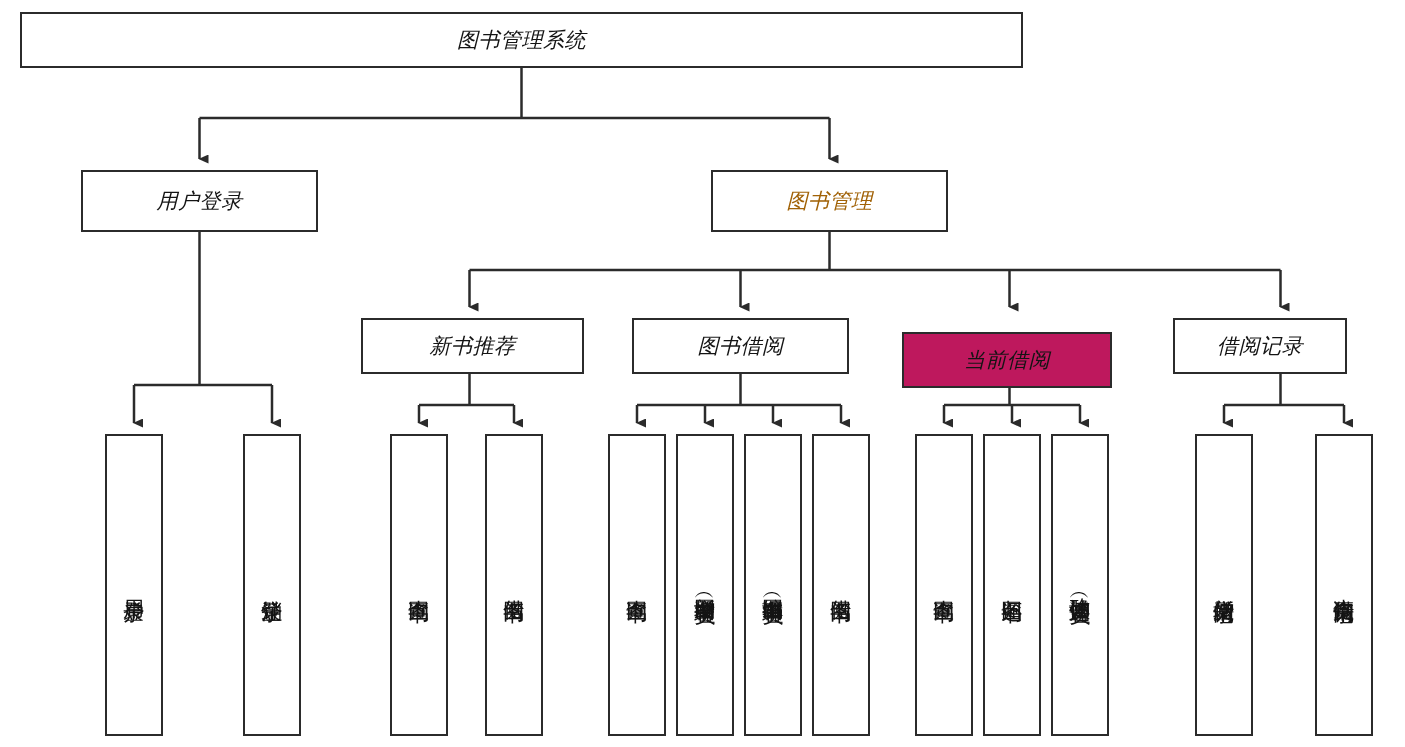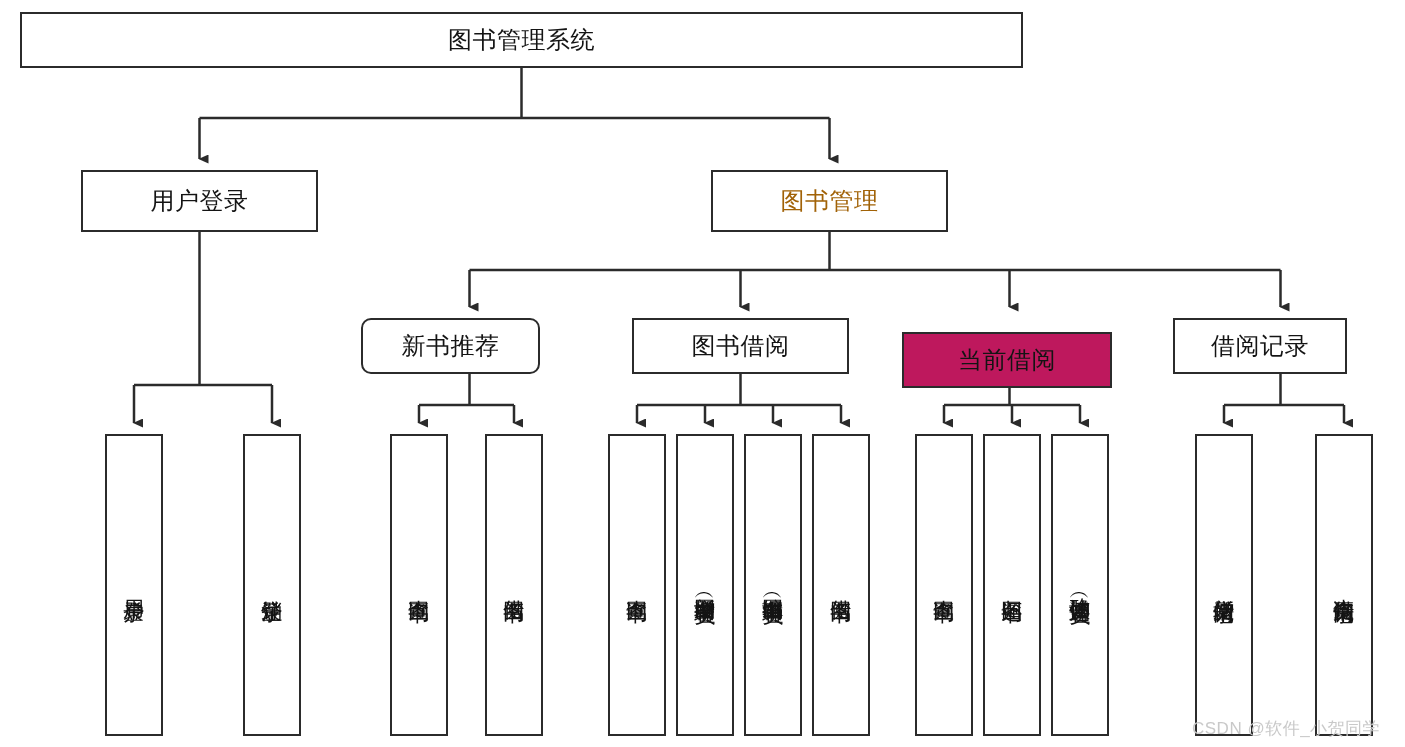--- a/index.html
+++ b/index.html
@@ -35,21 +35,22 @@
     justify-content: center;
     color: #141414;
   }
   .node .label {
     display: block;
     text-align: center;
     line-height: 1.28;
     letter-spacing: 0.5px;
   }
   .node.horiz .label {
-    font-size: 24px;
+    font-size: 21px;
+    font-style: italic;
   }
   .node.vert {
     align-items: center;
     justify-content: center;
     padding: 6px 0;
   }
   .node.vert .label {
     writing-mode: vertical-rl;
     text-orientation: upright;
     font-size: 21px;
@@ -117,21 +118,21 @@
   <div id="nodes-layer">
       <div class="node horiz" style="left: 20px; top: 12px; width: 1003px; height: 56px; border-color: rgb(43, 43, 43); background: rgb(255, 255, 255); color: rgb(20, 20, 20);">
         <span class="label">图书管理系统</span>
       </div>
       <div class="node horiz" style="left: 81px; top: 170px; width: 237px; height: 62px; border-color: rgb(43, 43, 43); background: rgb(255, 255, 255); color: rgb(20, 20, 20);">
         <span class="label">用户登录</span>
       </div>
       <div class="node horiz" style="left: 711px; top: 170px; width: 237px; height: 62px; border-color: rgb(43, 43, 43); background: rgb(255, 255, 255); color: #a16207;">
         <span class="label">图书管理</span>
       </div>
-      <div class="node horiz" style="left: 361px; top: 318px; width: 179px; height: 56px; border-color: rgb(43, 43, 43); background: rgb(255, 255, 255); color: rgb(20, 20, 20); border-radius: 10px;">
+      <div class="node horiz" style="left: 361px; top: 318px; width: 223px; height: 56px; border-color: rgb(43, 43, 43); background: rgb(255, 255, 255); color: rgb(20, 20, 20);">
         <span class="label">新书推荐</span>
       </div>
       <div class="node horiz" style="left: 632px; top: 318px; width: 217px; height: 56px; border-color: rgb(43, 43, 43); background: rgb(255, 255, 255); color: rgb(20, 20, 20);">
         <span class="label">图书借阅</span>
       </div>
       <div class="node horiz" style="left: 902px; top: 332px; width: 210px; height: 56px; border-color: rgb(43, 43, 43); background: #be185d; color: rgb(20, 20, 20);">
         <span class="label">当前借阅</span>
       </div>
       <div class="node horiz" style="left: 1173px; top: 318px; width: 174px; height: 56px; border-color: rgb(43, 43, 43); background: rgb(255, 255, 255); color: rgb(20, 20, 20);">
         <span class="label">借阅记录</span>
@@ -170,14 +171,13 @@
         <span class="label">确认归还（管理员）</span>
       </div>
       <div class="node vert" style="left: 1195px; top: 434px; width: 58px; height: 302px; border-color: rgb(43, 43, 43); background: rgb(255, 255, 255); color: rgb(20, 20, 20);">
         <span class="label">新增借阅记录</span>
       </div>
       <div class="node vert" style="left: 1315px; top: 434px; width: 58px; height: 302px; border-color: rgb(43, 43, 43); background: rgb(255, 255, 255); color: rgb(20, 20, 20);">
         <span class="label">查询借阅记录</span>
       </div>
     </div>
 
-  <div class="watermark" style="left: 1192px; top: 717px; color: rgb(201, 201, 201);">CSDN @软件_小贺同学</div>
 </div>
 
 </body></html>

